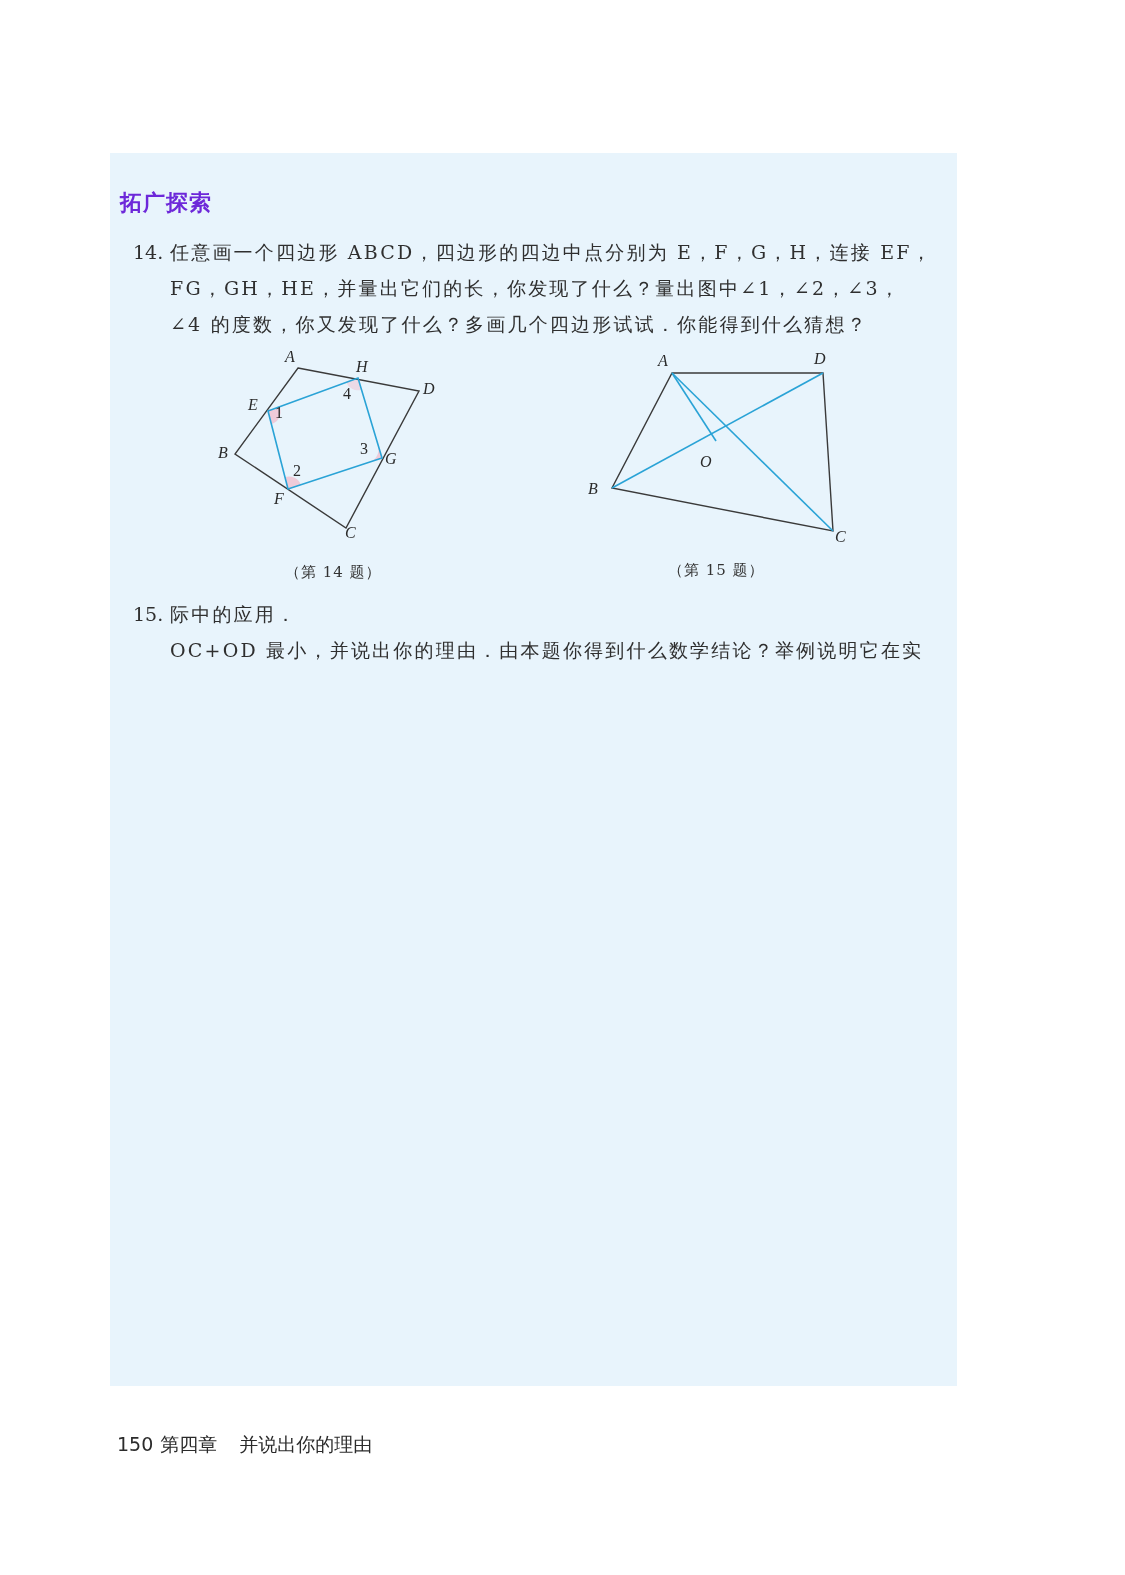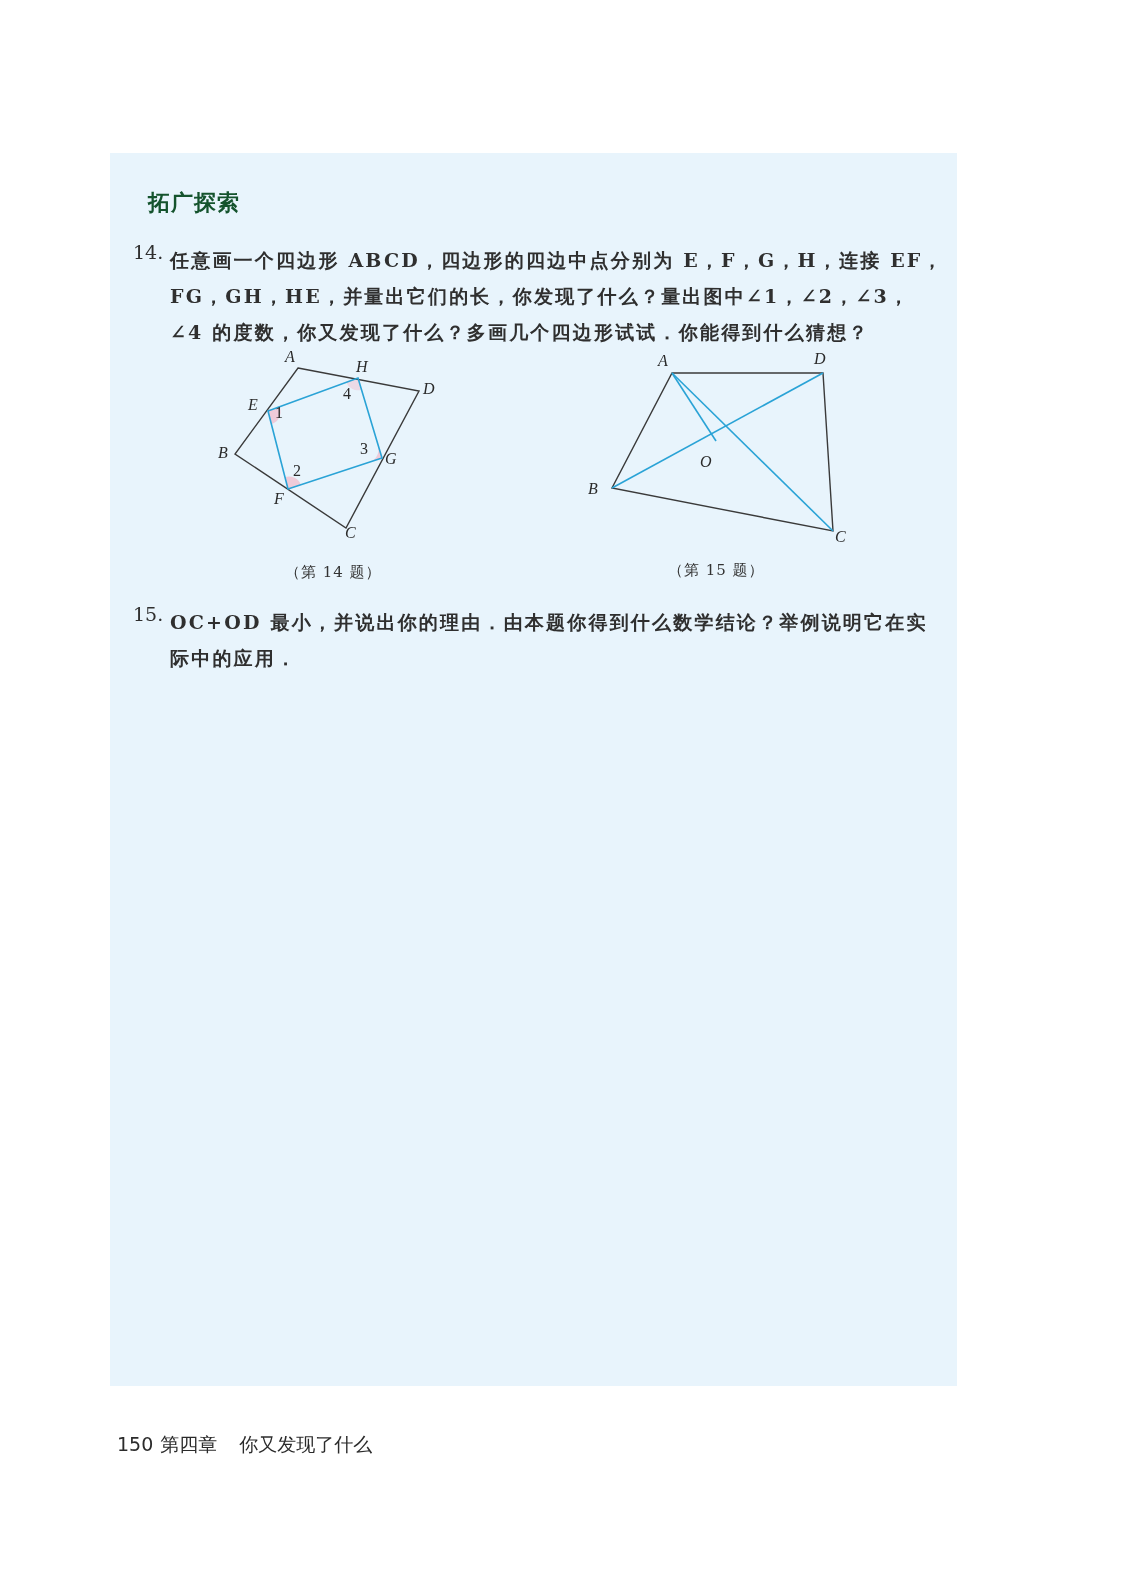--- a/index.html
+++ b/index.html
@@ -5,26 +5,26 @@
   html, body { margin: 0; padding: 0; }
   body {
     width: 1125px; height: 1575px; background: #ffffff; position: relative; overflow: hidden;
     font-family: "DejaVu Serif", "Liberation Serif", serif; color: #2b2b2b;
   }
   .panel {
     position: absolute; left: 110px; top: 153px; width: 847px; height: 1233px;
     background: #e8f4fc;
   }
   .section-title {
-    position: absolute; left: 148px; top: 188px; font-family: "DejaVu Sans", "Liberation Sans", sans-serif;
-    font-weight: bold; font-size: 22px; color: #14532d; letter-spacing: 1px;
+    position: absolute; left: 120px; top: 188px; font-family: "DejaVu Sans", "Liberation Sans", sans-serif;
+    font-weight: bold; font-size: 22px; color: #6d28d9; letter-spacing: 1px;
   }
   .problem { position: absolute; left: 130px; font-size: 19px; line-height: 36px; color: #2f2f2f; }
   .problem .num { position: absolute; left: 3px; top: 0; width: 40px; }
-  .problem .lines { position: absolute; left: 40px; top: 8px; width: 780px; font-weight: bold; }
+  .problem .lines { position: absolute; left: 40px; top: 0; width: 780px; }
   .problem .line { display: block; white-space: nowrap; letter-spacing: 2.2px; }
   .caption { position: absolute; font-size: 15px; color: #333; letter-spacing: 1px; }
   svg.fig { position: absolute; left: 0; top: 0; width: 1125px; height: 1575px; pointer-events: none; }
   .lbl { font-family: "Liberation Serif", "DejaVu Serif", serif; font-style: italic; font-size: 16px; fill: #2a2a2a; }
   .num-lbl { font-family: "Liberation Serif", "DejaVu Serif", serif; font-size: 16px; fill: #2a2a2a; }
   .footer { position: absolute; left: 117px; top: 1432px; font-family: "DejaVu Sans", "Liberation Sans", sans-serif; font-size: 19px; color: #2b2b2b; }
   .footer .pg { margin-right: 7px; }
   .footer .ch { margin-right: 22px; }
 </style>
 </head>
@@ -79,20 +79,20 @@
     <text class="lbl" x="835" y="542">C</text>
   </g>
 </svg>
 
 <div class="caption" style="left:285px; top:563px;">（第 14 题）</div>
 <div class="caption" style="left:648px; top:561px;margin-left:20px;">（第 15 题）</div>
 
 <div class="problem" style="top:596px;">
   <span class="num">15.</span>
   <div class="lines">
+    <span class="line">际中的应用．</span>
     <span class="line">OC+OD 最小，并说出你的理由．由本题你得到什么数学结论？举例说明它在实</span>
-    <span class="line">际中的应用．</span>
   </div>
 </div>
 
 <div class="footer">
-  <span class="pg">150</span><span class="ch">第四章</span><span>你又发现了什么</span>
+  <span class="pg">150</span><span class="ch">第四章</span><span>并说出你的理由</span>
 </div>
 
 </body></html>

